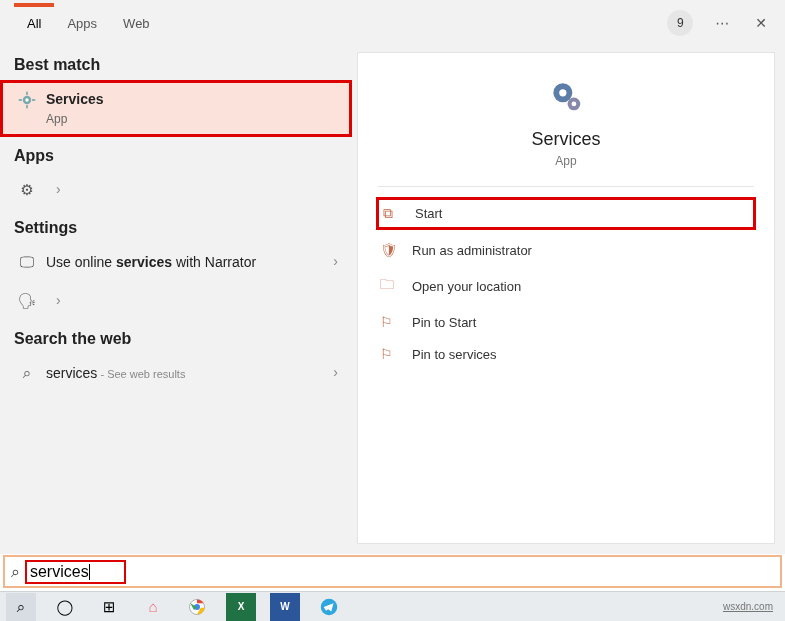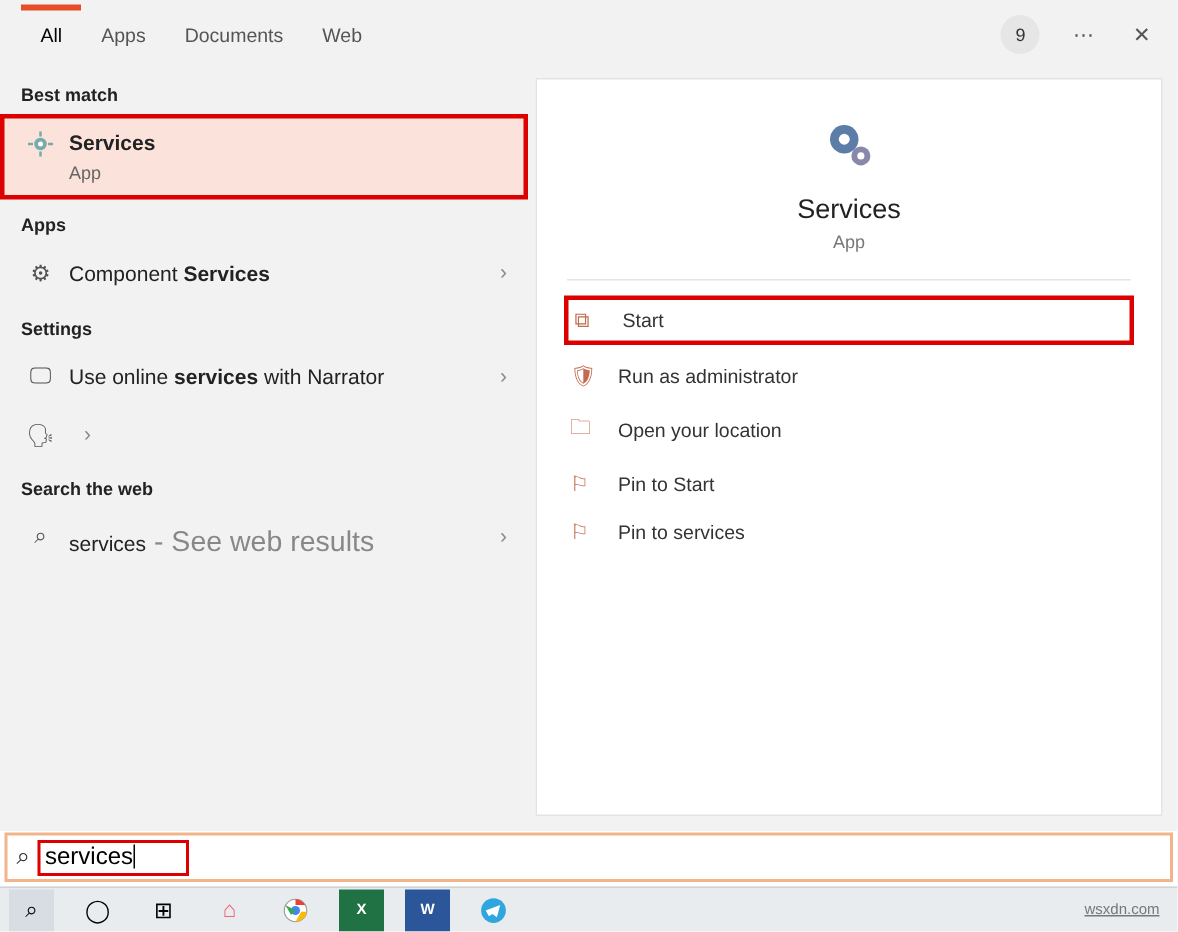--- a/index.html
+++ b/index.html
@@ -14,26 +14,26 @@
     .tab .chev { font-size: 9px; margin-left: 3px; }
     .tabs-right { margin-left: auto; display: flex; align-items: center; gap: 18px; }
     .badge { width: 26px; height: 26px; border-radius: 50%; background: #e6e6e6; display: flex; align-items: center; justify-content: center; font-size: 12px; color: #333; }
     .more-icon, .close-icon { color: #555; font-size: 14px; cursor: pointer; padding: 4px; }
 
     
     .columns { flex: 1; display: flex; }
     .left-col { width: 352px; display: flex; flex-direction: column; overflow: hidden; }
     .right-col { flex: 1; background: #fff; margin: 6px 10px 10px 5px; border: 1px solid #e3e3e3; display: flex; flex-direction: column; }
 
-    .section-header { font-size: 12px; font-weight: 600; padding: 10px 14px 6px; color: #222; }
+    .section-header { font-size: 16px; font-weight: 600; padding: 10px 14px 6px; color: #222; }
     .result-row { display: flex; align-items: flex-start; padding: 10px 14px; cursor: pointer; position: relative; }
     .result-row .icon-slot { width: 26px; display: flex; align-items: center; justify-content: center; margin-right: 6px; color: #555; font-size: 15px; flex-shrink: 0; }
     .result-row .text { flex: 1; font-size: 14px; color: #222; line-height: 1.35; }
     .result-row .text .sub { font-size: 12px; color: #666; display: block; margin-top: 2px; }
-    .result-row .text .faded { color: #888; font-size: 19px; }
+    .result-row .text .faded { color: #888; font-size: 11px; }
     .result-row .chevron { color: #888; font-size: 14px; padding-left: 10px; }
 
     .best-match { background: #fbe3db; }
     .best-match .text { font-weight: 600; }
     .best-match .sub { font-weight: normal; }
     .hl-red-best { border: 3px solid #d00; padding: 7px 11px; }
 
     
     .detail-top { text-align: center; padding: 24px 10px 18px; }
     .detail-icon { width: 38px; height: 38px; margin: 0 auto 14px; }
@@ -60,21 +60,20 @@
     
     .gear { display:inline-block; }
   </style>
 </head>
 <body>
 
 <div class="search-panel">
   <div class="tabs">
     <div class="tab active">All</div>
     <div class="tab">Apps</div>
-    <div class="tab">Documents</div>
     <div class="tab">Web</div>
     <div class="tabs-right">
       <div class="badge">9</div>
       <div class="more-icon">⋯</div>
       <div class="close-icon">✕</div>
     </div>
   </div>
 
   <div class="columns">
     <div class="left-col">
@@ -89,21 +88,20 @@
             <rect x="2" y="11" width="4" height="2"></rect>
               <rect x="18" y="11" width="4" height="2"></rect>
           </svg>
         </span>
         <span class="text"><span>Services</span><span class="sub">App</span></span>
       </div>
 
       <div class="section-header">Apps</div>
       <div class="result-row">
         <span class="icon-slot">⚙</span>
-        <span class="text"><span>Component </span><b>Services</b></span>
         <span class="chevron">›</span>
       </div>
 
       <div class="section-header">Settings</div>
       <div class="result-row">
         <span class="icon-slot">🖵</span>
         <span class="text"><span>Use online </span><b>services</b><span> with Narrator</span></span>
         <span class="chevron">›</span>
       </div>
       <div class="result-row">

